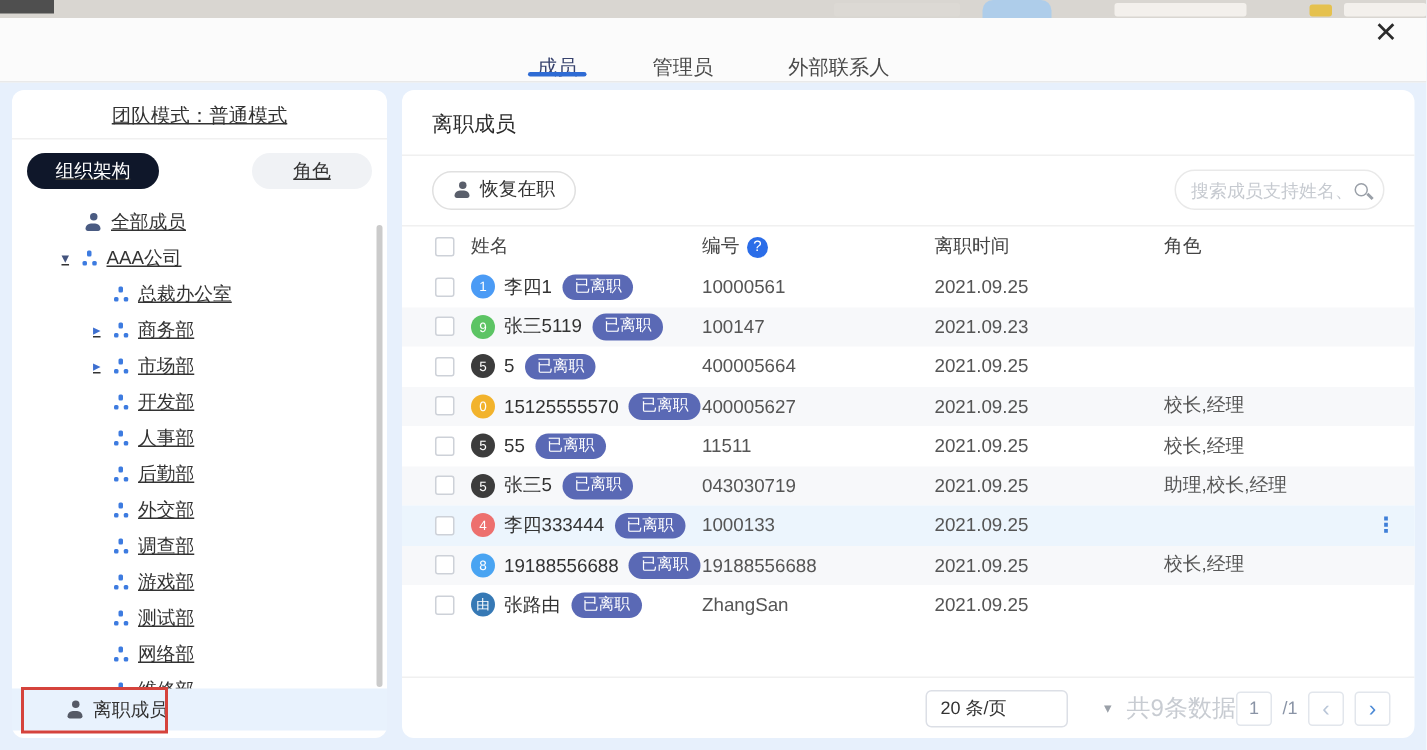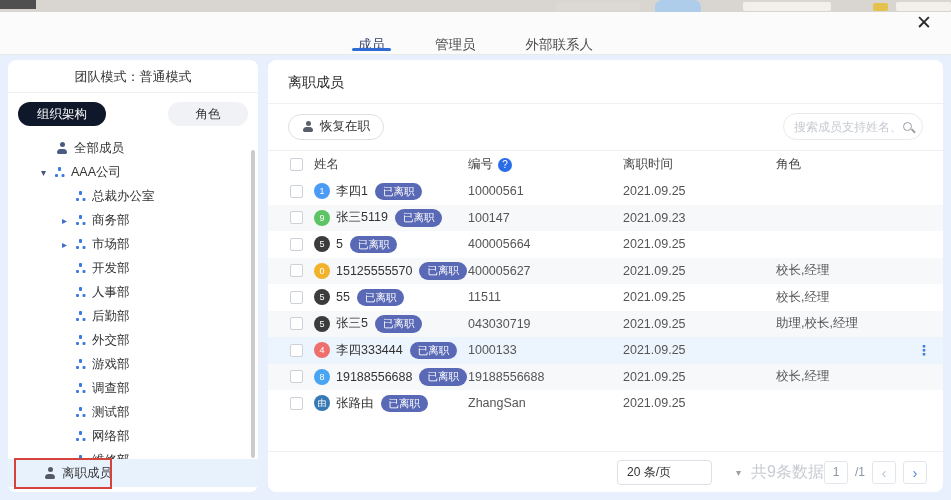--- a/index.html
+++ b/index.html
@@ -26,21 +26,21 @@
     background:#fbfbfb; border-bottom:1px solid #e9e9e9;
     display:flex; align-items:stretch; justify-content:center; gap:50px;
   }
   .tab { font-size:13.5px; color:#4a4a4a; display:flex; align-items:center; position:relative; cursor:pointer;margin-top:24px; }
   .tab.active { color:#38436e; }
   .tab.active::after { content:""; position:absolute; left:-6px; right:-6px; bottom:3px; height:3px; background:#2e6bd4; border-radius:2px; }
   .close-btn { position:absolute; right:14px; top:9px; width:26px; height:26px; display:flex; align-items:center; justify-content:center;
     font-size:19px; color:#2b2b2b; cursor:pointer; font-weight:400; }
 
   
-  .sidebar-card { position:absolute; left:8px; top:60px; width:250px; height:432px; background:#fff; border-radius:8px; }
+  .sidebar-card { position:absolute; left:8px; top:60px; width:250px; height:432px; background:#fff; border-radius:8px;text-decoration:underline; }
   .main-card { position:absolute; left:268px; top:60px; width:675px; height:432px; background:#fff; border-radius:8px; }
 
   
   .sb-header { height:33px; line-height:33px; text-align:center; font-size:13px; color:#333; border-bottom:1px solid #f0f0f0; }
   .sb-buttons { display:flex; justify-content:space-between; align-items:center; padding:9px 10px 4px; }
   .btn-org { background:#0f172a; color:#fff; border-radius:13px; font-size:12.5px; width:88px; height:24px; line-height:24px; text-align:center; cursor:pointer; }
   .btn-role { background:#f0f2f5; color:#333; border-radius:13px; font-size:12.5px; width:80px; height:24px; line-height:24px; text-align:center; cursor:pointer; }
   .tree { margin-top:6px; }
   .tree-item { height:24px; display:flex; align-items:center; font-size:12.5px; color:#333; cursor:pointer; white-space:nowrap; }
   .ti-l0 { padding-left:48px; }
@@ -178,26 +178,26 @@
       <span class="tree-label">后勤部</span>
     </div>
     <div class="tree-item ti-l2">
       <span class="caret"></span>
         <span class="org-icon"></span>
       <span class="tree-label">外交部</span>
     </div>
     <div class="tree-item ti-l2">
       <span class="caret"></span>
         <span class="org-icon"></span>
+      <span class="tree-label">调查部</span>
+    </div>
+    <div class="tree-item ti-l2">
+      <span class="caret"></span>
+        <span class="org-icon"></span>
       <span class="tree-label">游戏部</span>
-    </div>
-    <div class="tree-item ti-l2">
-      <span class="caret"></span>
-        <span class="org-icon"></span>
-      <span class="tree-label">调查部</span>
     </div>
     <div class="tree-item ti-l2">
       <span class="caret"></span>
         <span class="org-icon"></span>
       <span class="tree-label">测试部</span>
     </div>
     <div class="tree-item ti-l2">
       <span class="caret"></span>
         <span class="org-icon"></span>
       <span class="tree-label">网络部</span>

